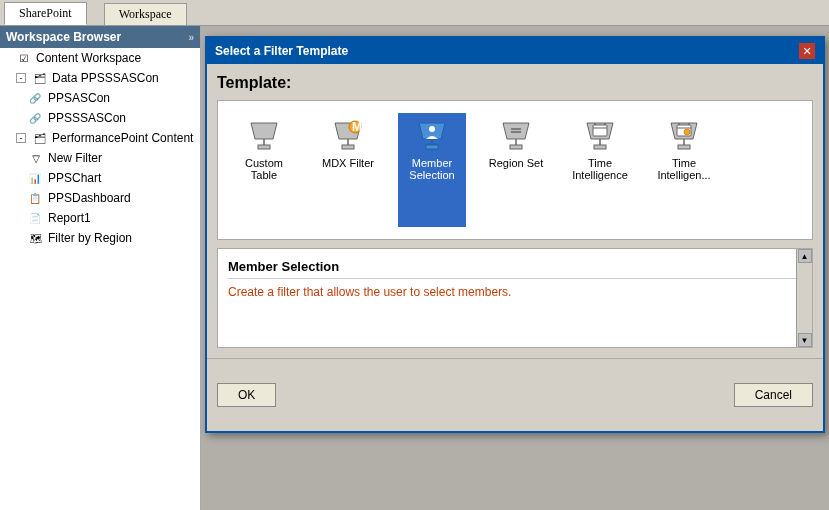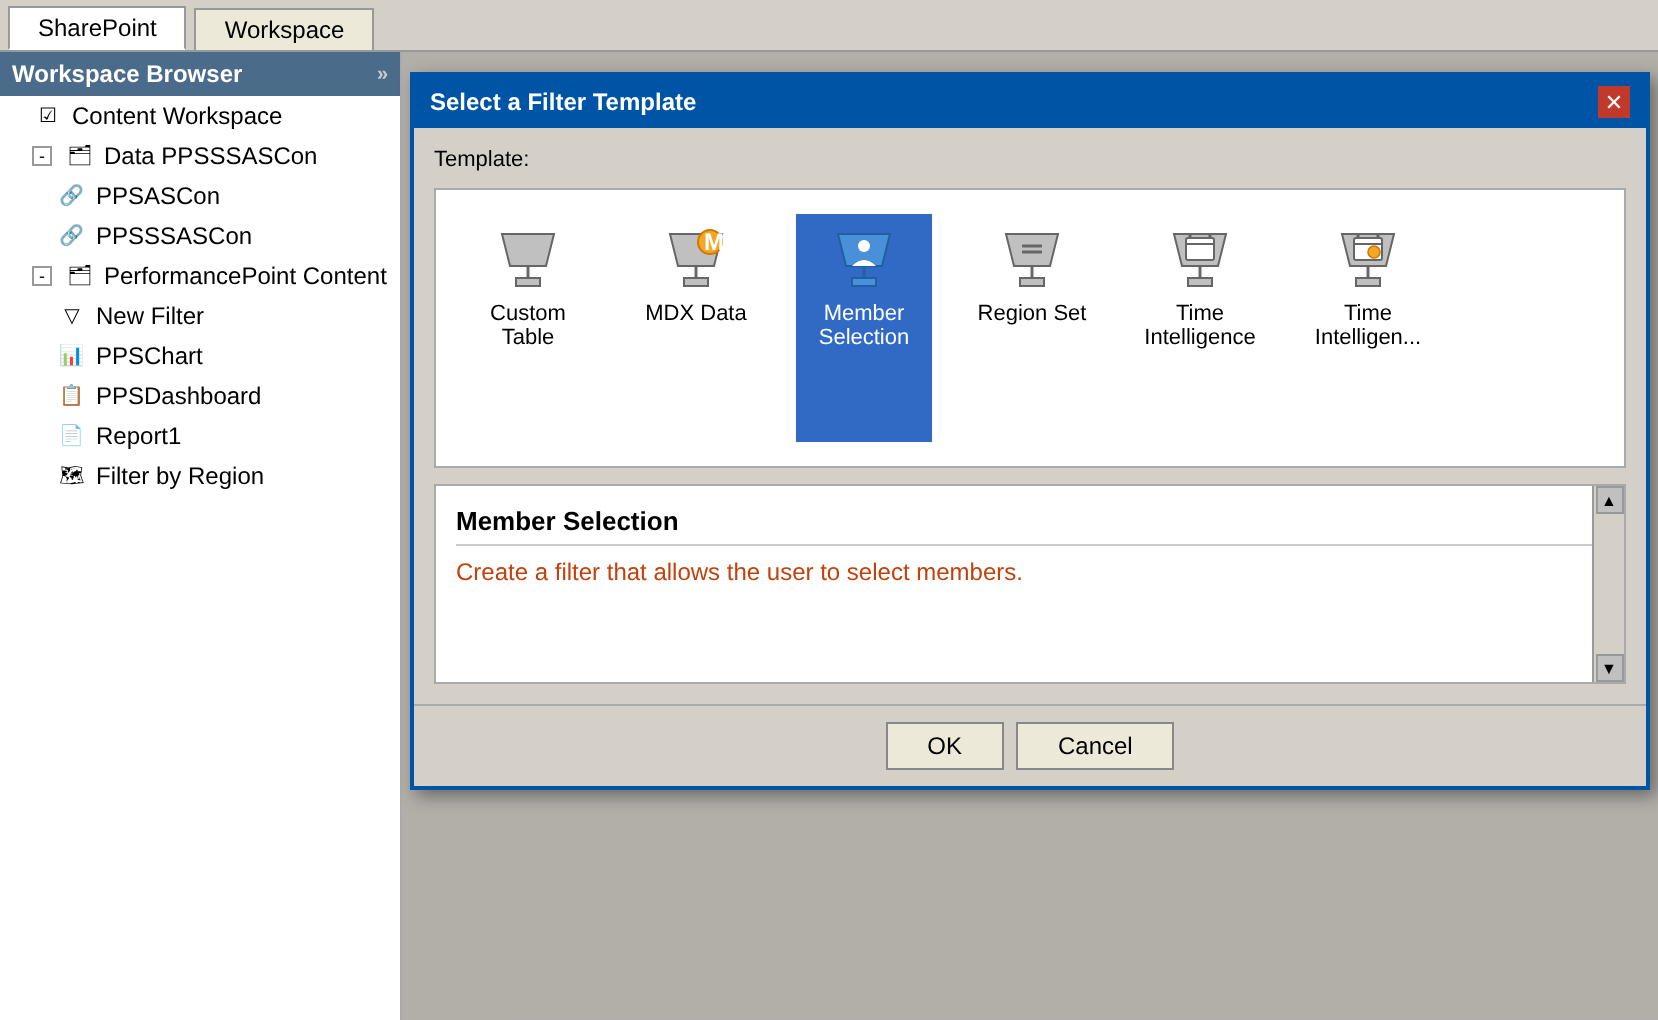--- a/index.html
+++ b/index.html
@@ -1,20 +1,20 @@
 <!DOCTYPE html>
 <html><head>
   <meta charset="utf-8">
   <style>
     * { box-sizing: border-box; margin: 0; padding: 0; font-family: 'Segoe UI', Tahoma, Arial, sans-serif; font-size: 12px; }
     body { width: 829px; height: 510px; overflow: hidden; background: #d4d0c8; }
 
     
     .top-tabs { display: flex; background: #d4d0c8; border-bottom: 1px solid #999; height: 26px; align-items: flex-end; padding-left: 4px; }
-    .top-tab { padding: 3px 14px; border: 1px solid #999; border-bottom: none; background: #ece9d8; cursor: pointer; margin-right: 4px; font-size: 12px; }
+    .top-tab { padding: 3px 14px; border: 1px solid #999; border-bottom: none; background: #ece9d8; cursor: pointer; margin-right: 17px; font-size: 12px; font-family: Liberation Serif, serif; }
     .top-tab.active { background: #fff; border-bottom: 1px solid #fff; }
 
     
     .main-layout { display: flex; height: 484px; }
 
     
     .sidebar { width: 201px; background: #fff; border-right: 1px solid #aaa; overflow-y: auto; flex-shrink: 0; }
     .sidebar-header { background: #4a6b8a; color: #fff; display: flex; justify-content: space-between; align-items: center; padding: 4px 6px; font-size: 12px; font-weight: bold; gap: 48px; }
     .sidebar-header-arrows { cursor: pointer; font-size: 10px; color: #ccc; }
     .sidebar-item { padding: 2px 4px; cursor: pointer; display: flex; align-items: center; gap: 4px; }
@@ -25,34 +25,34 @@
 
     
     .content-area { flex: 1; background: #d4d0c8; position: relative; }
 
     
     .modal-overlay { position: absolute; top: 0; left: 0; right: 0; bottom: 0; background: rgba(100,100,100,0.3); display: flex; align-items: flex-start; justify-content: center; padding-top: 10px; }
     .modal { background: #d4d0c8; border: 2px solid #0054a6; width: 620px; box-shadow: 3px 3px 8px rgba(0,0,0,0.4); }
     .modal-title { background: #0054a6; color: #fff; padding: 5px 8px; display: flex; justify-content: space-between; align-items: center; font-size: 13px; font-weight: bold; }
     .modal-close { background: #c0392b; color: #fff; border: none; width: 16px; height: 16px; cursor: pointer; font-size: 11px; display: flex; align-items: center; justify-content: center; }
     .modal-body { padding: 10px; }
-    .template-label { font-size: 11px; font-weight: normal; margin-bottom: 8px; }
+    .template-label { font-size: 16px; font-weight: bold; margin-bottom: 8px; }
     .template-area { background: #fff; border: 1px solid #aaa; padding: 12px; display: flex; gap: 16px; flex-wrap: wrap; min-height: 140px; }
     .template-item { display: flex; flex-direction: column; align-items: center; width: 68px; cursor: pointer; padding: 4px; }
     .template-item.selected { background: #316ac5; }
     .template-item.selected .template-label-text { color: #fff; }
     .template-icon { width: 40px; height: 36px; display: flex; align-items: center; justify-content: center; position: relative; }
     .template-label-text { font-size: 11px; text-align: center; margin-top: 4px; color: #000; }
     .description-area { margin-top: 8px; background: #fff; border: 1px solid #aaa; padding: 10px; min-height: 100px; position: relative; }
     .description-title { font-size: 13px; font-weight: bold; margin-bottom: 6px; border-bottom: 1px solid #ccc; padding-bottom: 4px; }
     .description-text { font-size: 12px; color: #c2410c; margin-top: 6px; }
     .description-scrollbar { position: absolute; right: 0; top: 0; bottom: 0; width: 16px; background: #d4d0c8; border-left: 1px solid #999; display: flex; flex-direction: column; align-items: center; }
     .scroll-btn { width: 14px; height: 14px; background: #c0c0c0; border: 1px solid #999; display: flex; align-items: center; justify-content: center; font-size: 8px; cursor: pointer; }
     .scroll-track { flex: 1; background: #e8e8e8; }
-    .modal-footer { display: flex; justify-content: center; gap: 6px; padding: 8px 10px; background: #d4d0c8; border-top: 1px solid #aaa; }
+    .modal-footer { display: flex; justify-content: space-between; gap: 6px; padding: 24px 10px; background: #d4d0c8; border-top: 1px solid #aaa; }
     .btn { padding: 4px 20px; border: 1px solid #888; background: #ece9d8; cursor: pointer; font-size: 12px; }
   </style>
 </head>
 <body>
 
 <div class="top-tabs">
   <div class="top-tab active">SharePoint</div>
   <div class="top-tab">Workspace</div>
 </div>
 
@@ -139,21 +139,21 @@
             <div class="template-item">
               <div class="template-icon">
                 <svg width="38" height="32" viewBox="0 0 38 32">
                   <polygon points="6,4 32,4 28,20 10,20" fill="#c0c0c0" stroke="#666" stroke-width="1"></polygon>
                   <circle cx="26" cy="8" r="6" fill="#f5a623" stroke="#cc7a00" stroke-width="1"></circle>
                   <text x="23" y="12" font-size="8" font-weight="bold" fill="#fff">M</text>
                   <line x1="19" y1="20" x2="19" y2="28" stroke="#666" stroke-width="1.5"></line>
                   <rect x="13" y="26" width="12" height="4" fill="#c0c0c0" stroke="#666" stroke-width="1"></rect>
                 </svg>
               </div>
-              <span class="template-label-text">MDX Data</span>
+              <span class="template-label-text">MDX Filter</span>
             </div>
 
             <div class="template-item selected">
               <div class="template-icon">
                 <svg width="38" height="32" viewBox="0 0 38 32">
                   <polygon points="6,4 32,4 28,20 10,20" fill="#4a90d9" stroke="#2060a0" stroke-width="1"></polygon>
                   <circle cx="19" cy="10" r="3" fill="#fff"></circle>
                   <path d="M13,20 Q19,14 25,20" fill="#fff"></path>
                   <line x1="19" y1="20" x2="19" y2="28" stroke="#2060a0" stroke-width="1.5"></line>
                   <rect x="13" y="26" width="12" height="4" fill="#4a90d9" stroke="#2060a0" stroke-width="1"></rect>

